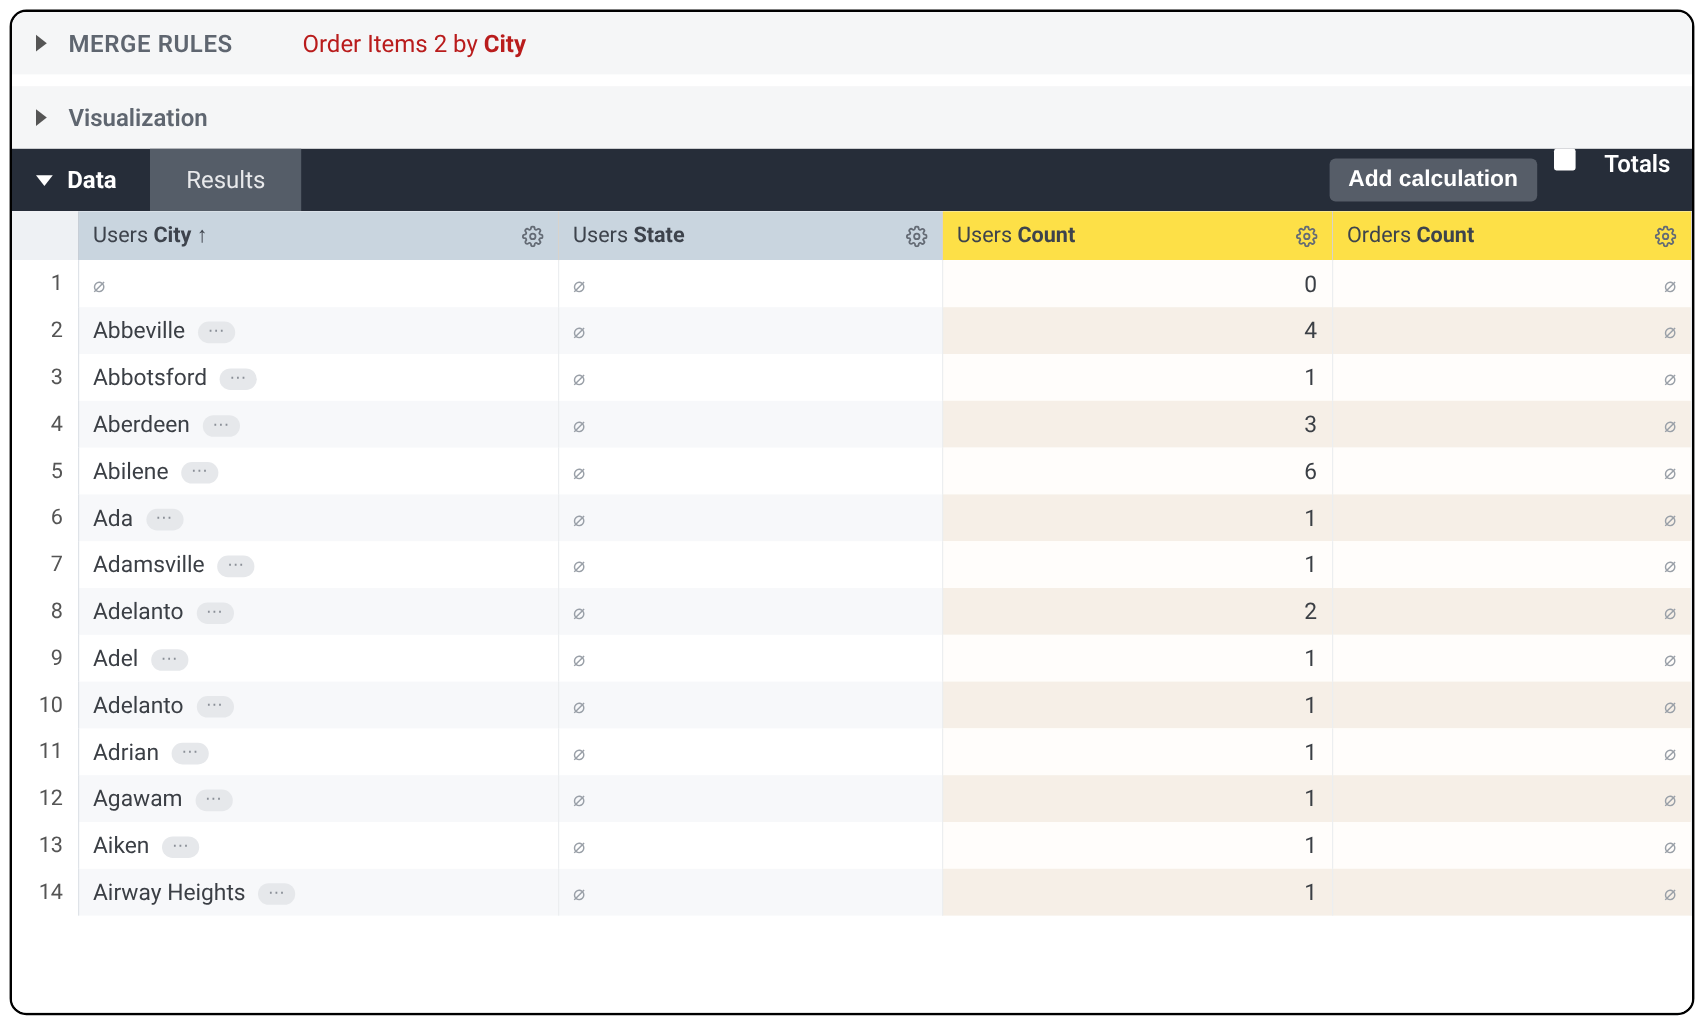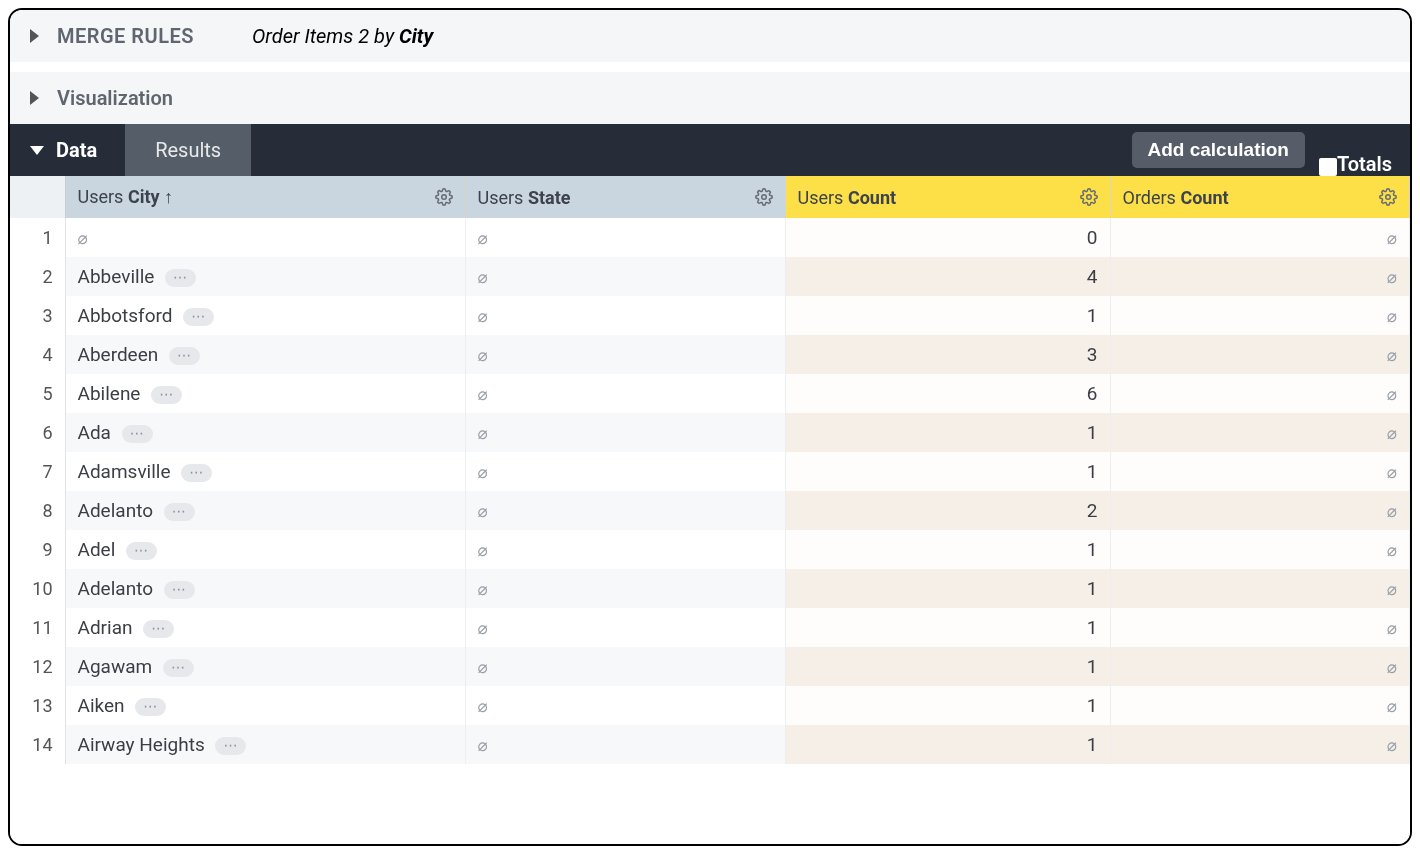--- a/index.html
+++ b/index.html
@@ -40,21 +40,21 @@
     border-left: 7px solid transparent;
     border-right: 7px solid transparent;
     border-top: 9px solid #fff;
   }
   .panel-title {
     font-size: 20px;
     font-weight: 600;
     color: #5f6670;
     letter-spacing: 0.5px;
   }
-  .panel-subtitle { font-size: 20px; color: #000000; margin-left: 40px; font-style: italic; }
+  .panel-subtitle { font-size: 20px; color: #b91c1c; margin-left: 40px; }
   .panel-subtitle b { font-weight: 700; }
 
   
   .databar {
     background: #262d39;
     display: flex;
     align-items: stretch;
     height: 52px;
     color: #fff;
   }
@@ -82,21 +82,21 @@
     color: #fff;
     border: none;
     font-size: 19px;
     font-weight: 600;
     padding: 6px 16px;
     border-radius: 5px;
     margin: 8px 10px;
     cursor: pointer;
   }
   .totals {
-    display: flex; align-items: flex-end; gap: 0;
+    display: flex; align-items: flex-start; gap: 24px;
     padding: 0 18px 0 4px;
     font-size: 20px;
     font-weight: 600;
   }
   .checkbox {
     width: 18px; height: 18px; background: #fff; border-radius: 2px;
   }
 
   
   .table-scroll { flex: 1; overflow: auto; background: #fff; }

